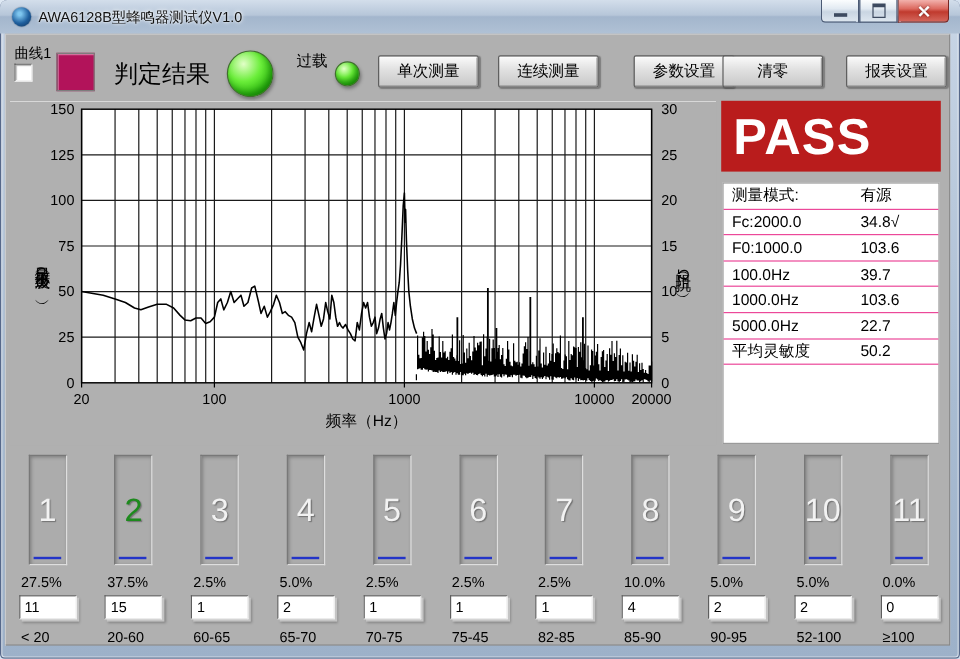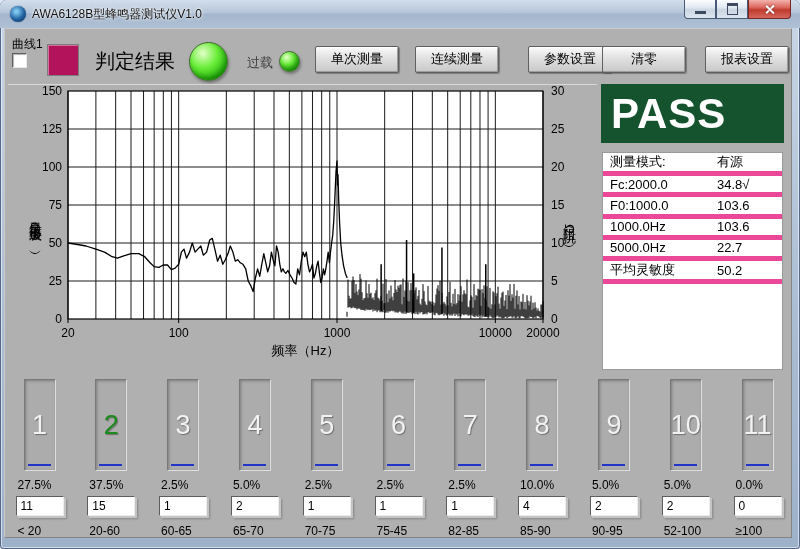--- a/index.html
+++ b/index.html
@@ -32,39 +32,39 @@
   
   .small-label{position:absolute;font-size:12px;color:#000;}
   #curve-checkbox{position:absolute;left:8px;top:25px;width:13px;height:13px;background:#fff;
     border:1px solid;border-color:#5f5f5f #e9e9e9 #e9e9e9 #5f5f5f;box-shadow:inset 1px 1px 1px rgba(0,0,0,.3);}
   #curve-color{position:absolute;left:43px;top:16px;width:30px;height:30px;border:1px solid #7d7d7d;
     box-shadow:inset 1px 1px 0 rgba(255,255,255,.4);}
   #judge-label{position:absolute;left:91px;top:20px;font-size:20px;color:#000;}
   .led{border-radius:50%;background:radial-gradient(circle at 35% 28%,#e2ffc8,#6bee3a 40%,#2fbb10 72%,#1e8c06);
     border:1px solid #3f6f2d;box-shadow:inset -2px -3px 5px rgba(0,80,0,.45), 1px 2px 3px rgba(0,0,0,.35);}
   #judge-led{position:absolute;left:185px;top:14px;width:37px;height:37px;}
-  #overload-label{position:absolute;left:243px;top:26px;font-size:13px;color:#404040;}
+  #overload-label{position:absolute;left:243px;top:14px;font-size:13px;color:#000000;}
   #overload-led{position:absolute;left:275px;top:23px;width:19px;height:19px;}
   .tb-btn{position:absolute;top:18px;width:82px;height:25px;font-size:13px;color:#000;text-align:center;line-height:23px;
     background:linear-gradient(#fbfbfb,#e0e0e0 45%,#c8c8c8);border:1px solid #5f5f5f;border-radius:2px;
     box-shadow:inset 0 1px 0 #fff,inset -1px -1px 0 #9d9d9d,1px 1px 1px rgba(0,0,0,.3);cursor:default;}
   
   #chart-panel{position:absolute;left:4px;top:56px;width:589px;height:287px;background:#b0b0b0;
     box-shadow:inset 0 1px 0 rgba(255,255,255,.5);}
   #chart-svg{position:absolute;left:0;top:0;}
   .axis-title-v{position:absolute;top:0;height:287px;display:flex;align-items:center;pointer-events:none;}
   .axis-title-v span{writing-mode:vertical-lr;text-orientation:mixed;font-size:13px;color:#000;letter-spacing:2px;}
   #yl-title{left:18px;} #yr-title{left:552px;}
   
   #pass-banner{position:absolute;left:597px;top:56px;width:183px;height:59px;box-sizing:border-box;
     display:flex;align-items:center;}
   #pass-text{font-size:42px;font-weight:bold;color:#fff;padding-left:10px;letter-spacing:1px;}
   #results-table{position:absolute;left:598px;top:124px;width:181px;height:218px;background:#fff;
     border:1px solid #9a9a9a;box-sizing:border-box;display:grid;grid-template-rows:repeat(10,1fr);}
-  .res-row{display:grid;grid-template-columns:114px 1fr;border-bottom:5px solid #ec4899;align-items:center;}
+  .res-row{display:grid;grid-template-columns:114px 1fr;border-bottom:1px solid #ec4899;align-items:center;}
   .res-row:last-child{border-bottom:none;}
   .res-label{padding-left:7px;font-size:13px;color:#000;white-space:nowrap;overflow:hidden;}
   .res-value{font-size:13px;color:#000;white-space:nowrap;}
   
   .sl-track{position:absolute;top:351px;width:32px;height:92px;box-sizing:border-box;background:#acacac;
     border:1px solid;border-color:#787878 #dedede #dedede #787878;box-shadow:inset 1px 1px 3px rgba(0,0,0,.28);}
   .sl-num{position:absolute;left:0;top:0;width:100%;height:100%;display:flex;align-items:center;justify-content:center;
     font-size:27px;color:#f2f2f2;text-shadow:1px 1px 1px rgba(0,0,0,.35);}
   .sl-fill{position:absolute;left:3px;bottom:4px;width:23px;height:2px;background:#2334c8;}
   .sl-pct{position:absolute;top:450px;width:70px;font-size:12px;color:#000;}
@@ -181,35 +181,39 @@
           <text x="297.5" y="271" text-anchor="middle" font-size="13" fill="#000" font-family="&quot;Liberation Sans&quot;,sans-serif">频率（Hz）</text>
         </svg>
       <div class="axis-title-v" id="yl-title">
           <span>灵敏度级（dB）</span>
         </div>
       <div class="axis-title-v" id="yr-title">
           <span>阻抗（Ω）</span>
         </div>
     </div>
 
-    <div id="pass-banner" style="background: #14532d;">
+    <div id="pass-banner" style="background: #b91c1c;">
       <div id="pass-text">PASS</div>
     </div>
     <div id="results-table">
         <div class="res-row">
           <div class="res-label">测量模式:</div>
           <div class="res-value">有源</div>
         </div>
         <div class="res-row">
           <div class="res-label">Fc:2000.0</div>
           <div class="res-value">34.8√</div>
         </div>
         <div class="res-row">
           <div class="res-label">F0:1000.0</div>
           <div class="res-value">103.6</div>
+        </div>
+        <div class="res-row">
+          <div class="res-label">100.0Hz</div>
+          <div class="res-value">39.7</div>
         </div>
         <div class="res-row">
           <div class="res-label">1000.0Hz</div>
           <div class="res-value">103.6</div>
         </div>
         <div class="res-row">
           <div class="res-label">5000.0Hz</div>
           <div class="res-value">22.7</div>
         </div>
         <div class="res-row">

